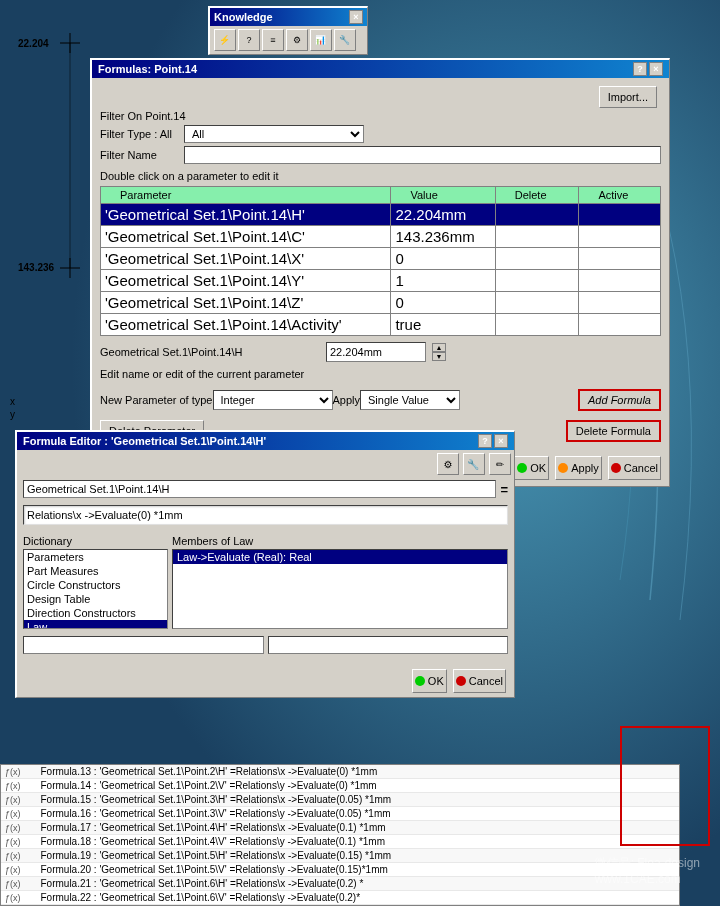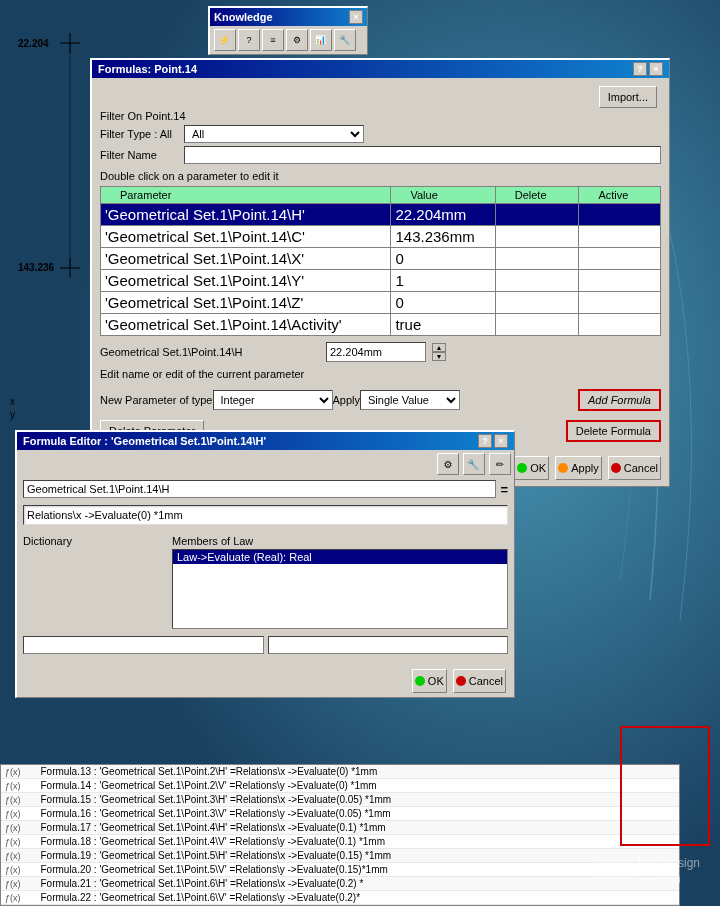--- a/index.html
+++ b/index.html
@@ -698,20 +698,28 @@
     <span class="fe-equals">=</span>
   </div>
 
   <div style="padding:2px 6px;margin-bottom:4px;">
     <input type="text" style="width: 100%; height: 20px; border-width: 1px; border-style: solid; border-color: rgb(64, 64, 64) rgb(224, 224, 224) rgb(224, 224, 224) rgb(64, 64, 64); border-image: initial; font-size: 11px; padding: 1px 3px; background: white; box-shadow: rgba(0, 0, 0, 0.2) 1px 1px 2px inset;" value="Relations\x -&gt;Evaluate(0) *1mm">
   </div>
 
   <div class="fe-content">
     <div class="fe-left">
       <div class="fe-list-label">Dictionary</div>
+      <div class="fe-list" id="fe-dict-list">
+          <div class="fe-list-item">Parameters</div>
+          <div class="fe-list-item">Part Measures</div>
+          <div class="fe-list-item">Circle Constructors</div>
+          <div class="fe-list-item">Design Table</div>
+          <div class="fe-list-item">Direction Constructors</div>
+          <div class="fe-list-item selected">Law</div>
+        </div>
     </div>
     <div class="fe-right">
       <div class="fe-list-label">Members of Law</div>
       <div class="fe-members-list" id="fe-members-list">
           <div class="fe-member-item selected">Law-&gt;Evaluate (Real): Real</div>
         </div>
     </div>
   </div>
 
   <div style="padding:3px 6px;display:flex;gap:4px;">

